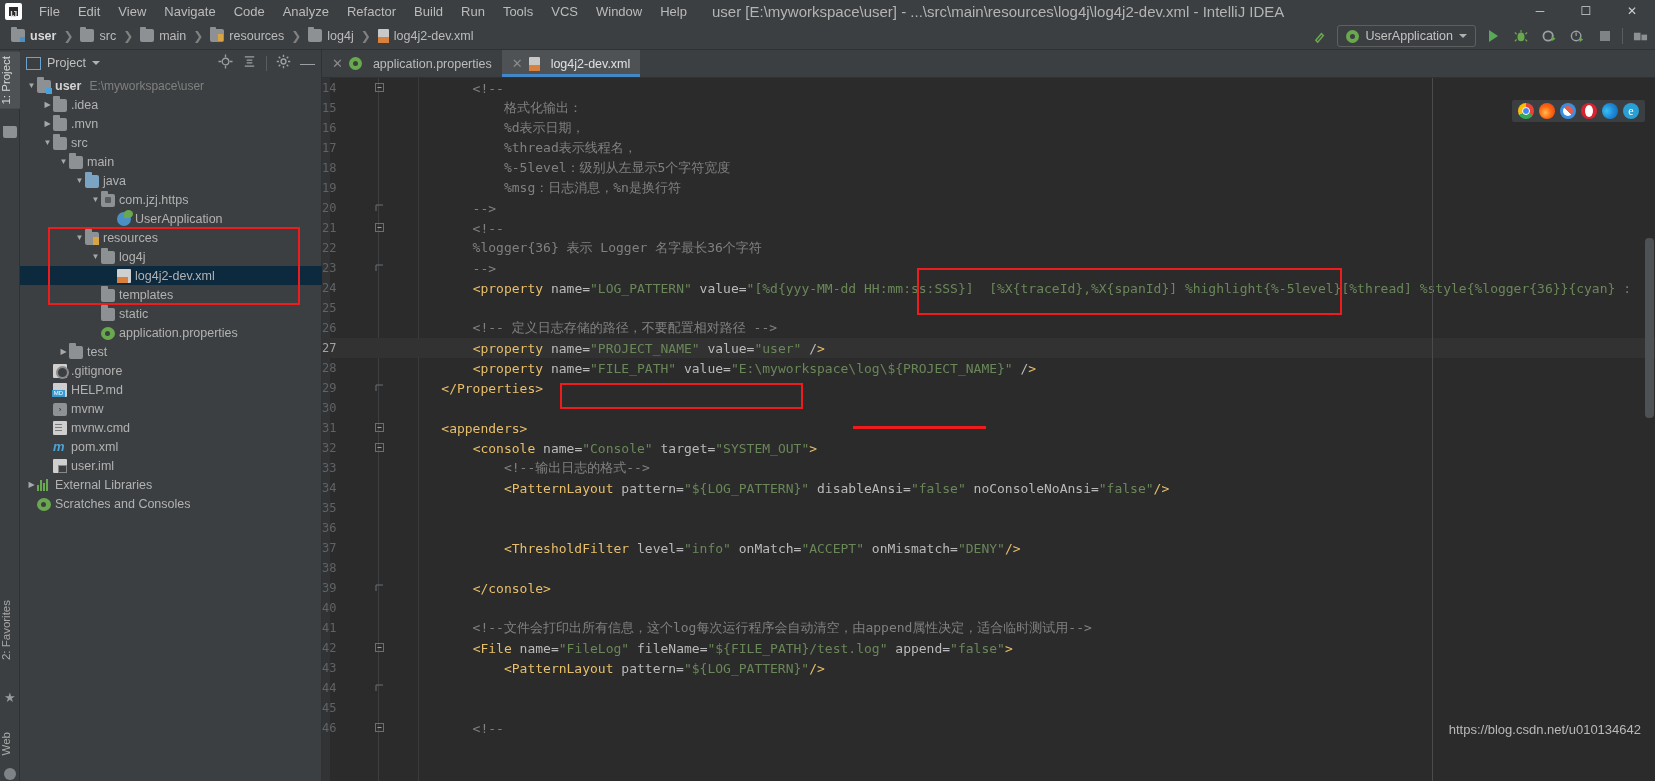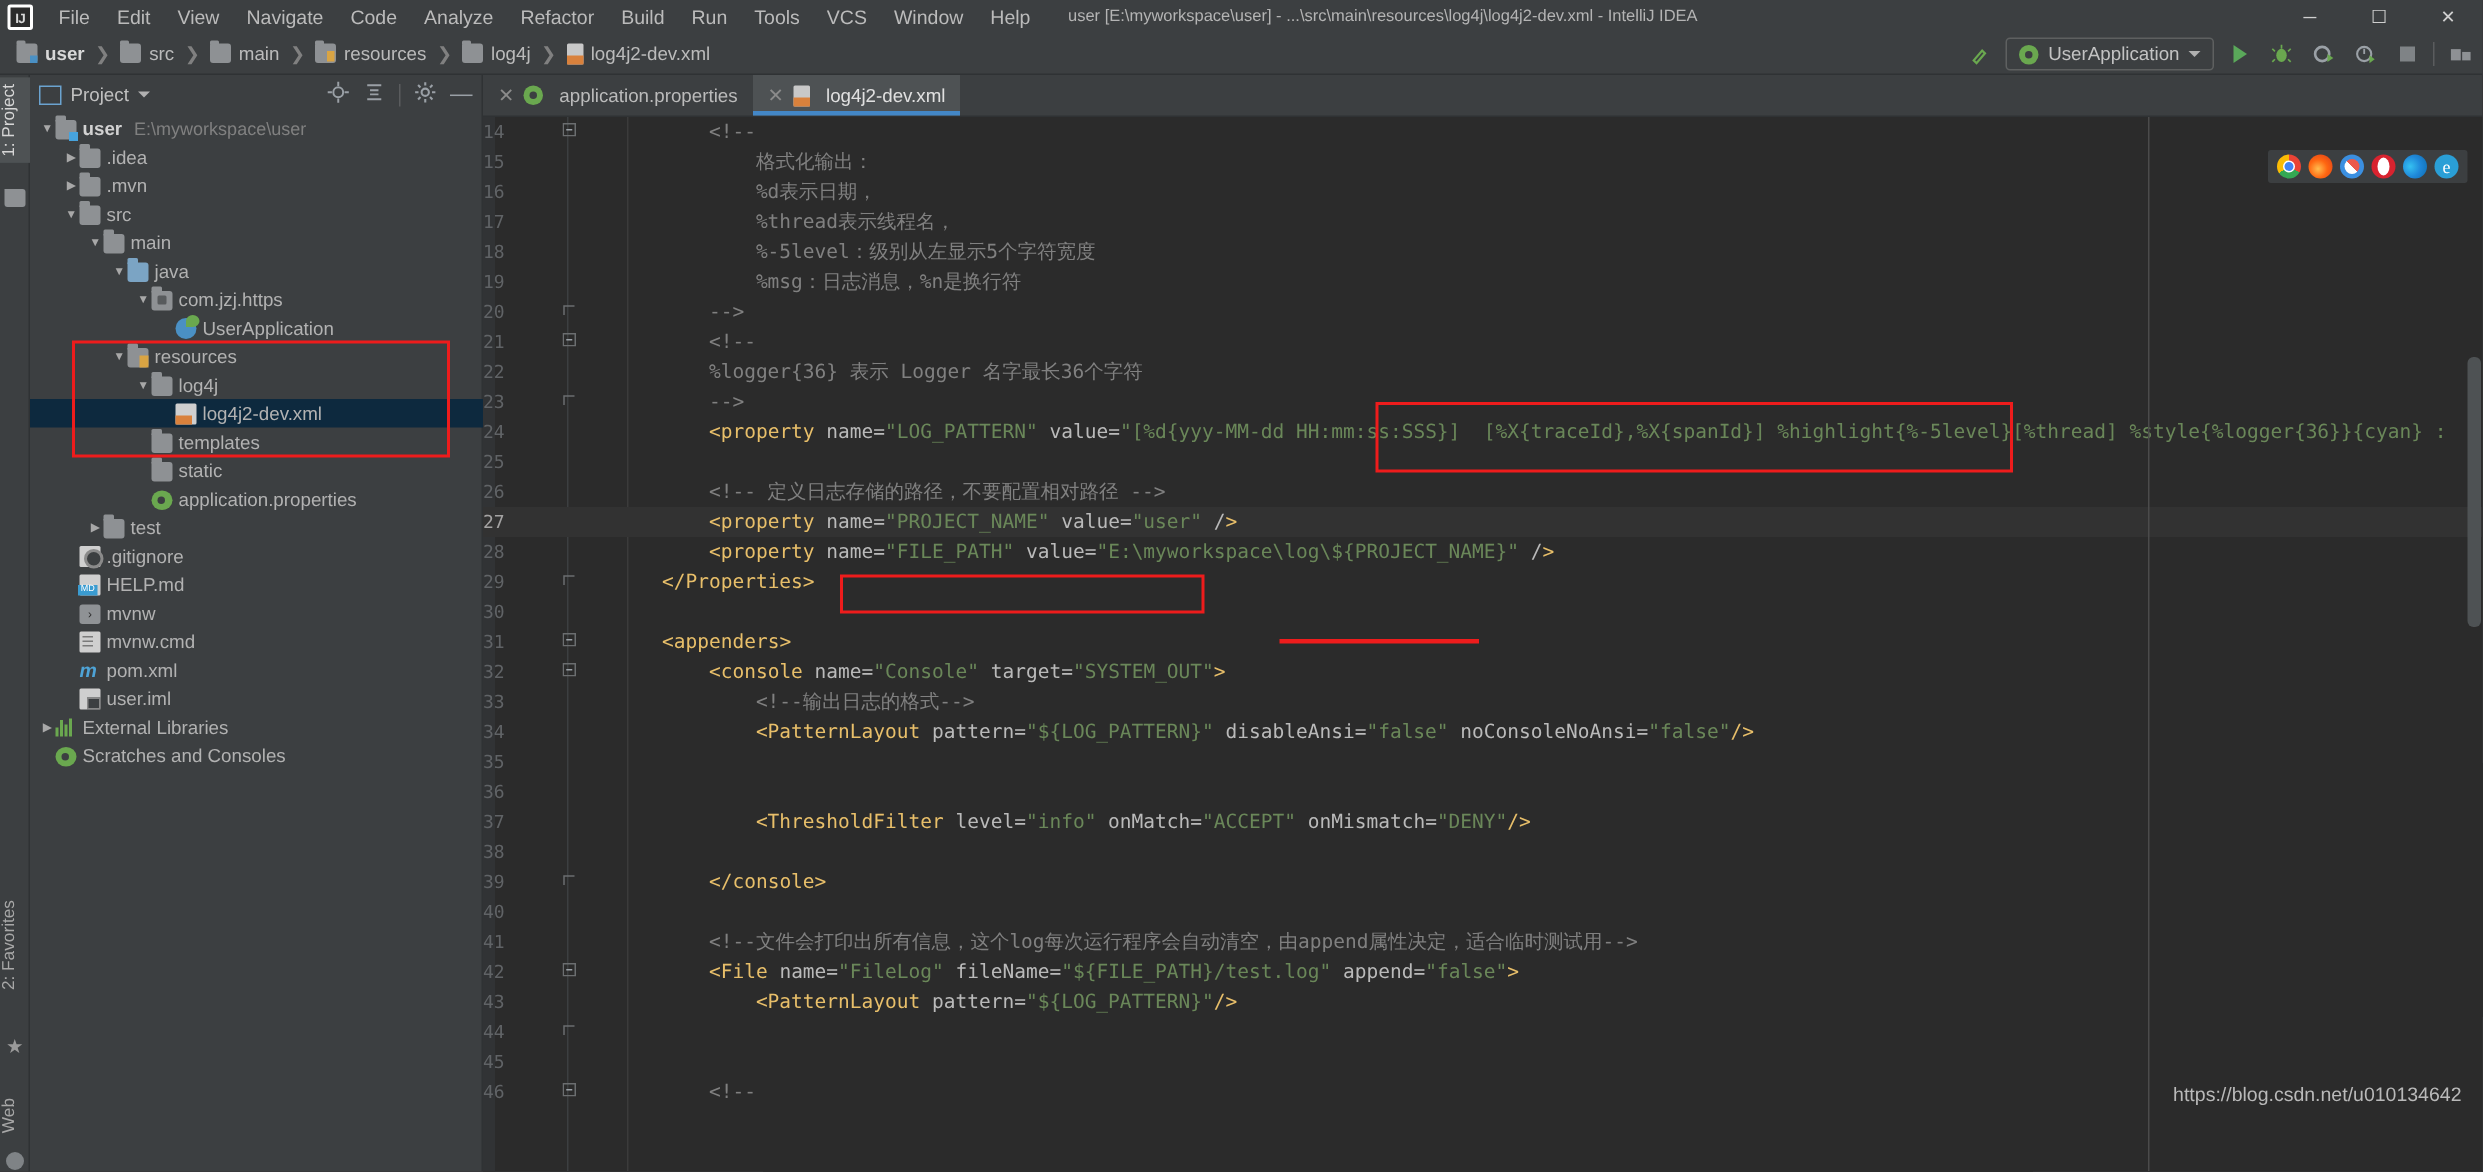--- a/index.html
+++ b/index.html
@@ -14,31 +14,31 @@
   #app { position: relative; width: 1655px; height: 781px; background: #3c3f41; }
 
   
   .titlebar {
     position: absolute; left: 0; top: 0; width: 1655px; height: 22px;
     background: #3c3f41; display: flex; align-items: center;
     font-size: 12.5px; color: #b2b2b2;
   }
   .ij-logo {
     width: 17px; height: 17px; margin-left: 5px; margin-right: 8px;
-    background: #2b2b2b; border: 2px solid #ffffff; border-radius: 2px;
+    background: #2b2b2b; border: 4px solid #ffffff; border-radius: 2px;
     color: #d8d8d8; font-size: 9px; font-weight: bold; line-height: 15px;
     text-align: center; letter-spacing: -0.5px;
   }
   .menu { display: flex; align-items: center; gap: 0px; }
   .menu-item {
     padding: 2px 9px; font-size: 13px; color: #bbbbbb; cursor: default;
     white-space: nowrap;
   }
   .title-text {
-    margin-left: 16px; font-size: 11px; color: #b4b4b4; white-space: nowrap;
+    margin-left: 16px; font-size: 15px; color: #b4b4b4; white-space: nowrap;
   }
   .win-ctrls {
     position: absolute; right: 0; top: 0; height: 22px; display: flex;
     align-items: center;
   }
   .win-btn {
     width: 46px; height: 22px; display: flex; align-items: center;
     justify-content: center; font-size: 12px; color: #cfcfcf;
   }
 

